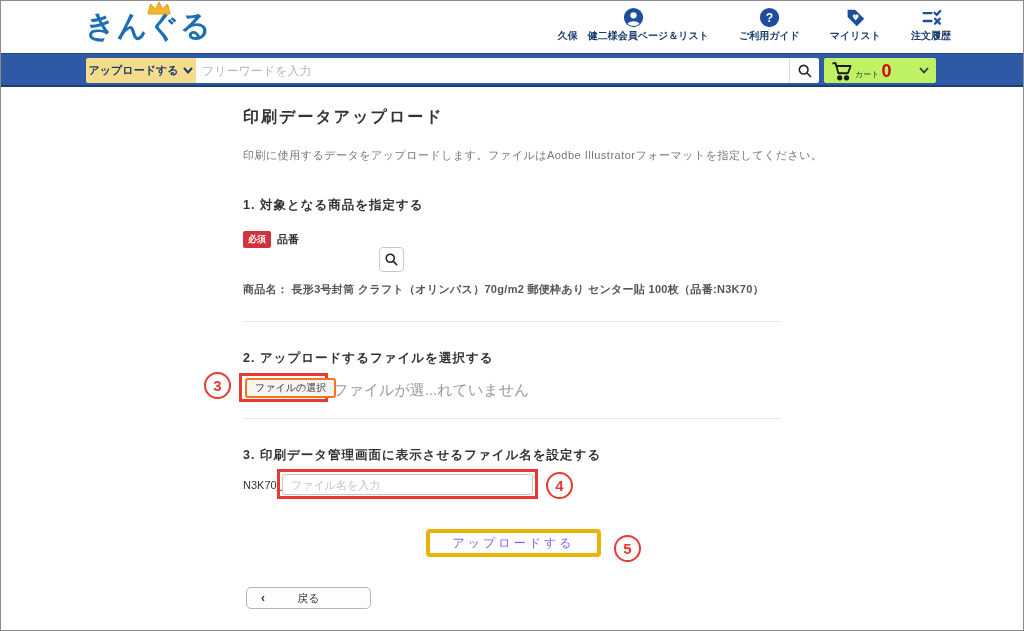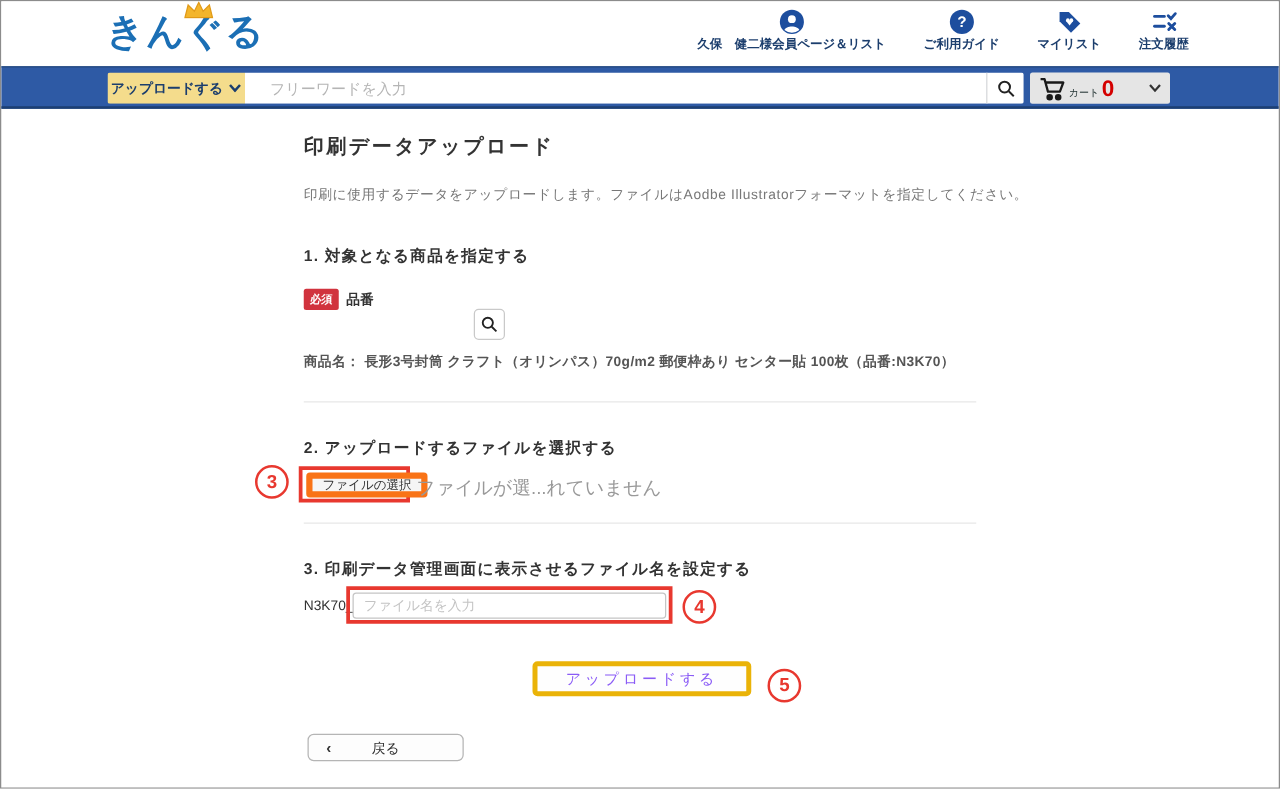--- a/index.html
+++ b/index.html
@@ -15,24 +15,24 @@
   .top-nav { position:absolute; right:72px; top:6px; display:flex; gap:30px; }
   .nav-item { display:flex; flex-direction:column; align-items:center; cursor:pointer; }
   .nav-icon { width:21px; height:21px; margin-bottom:2px; }
   .nav-labels { height:24px; display:flex; flex-direction:row; justify-content:center; }
   .nav-label { font-size:10px; font-weight:bold; color:#1c3e6d; line-height:11px; white-space:nowrap; }
 
   
   .search-bar { position:absolute; top:52px; left:0; right:0; height:34px; background:#2e5aa5; border-top:1px solid #24497f; border-bottom:2px solid #1d3f72; }
   .search-group { position:absolute; left:85px; top:4px; height:25px; display:flex; border-radius:2px; overflow:hidden; }
   .category-btn { width:110px; background:#f4dc8c; color:#1c3e6d; font-weight:bold; font-size:11px; display:flex; align-items:center; justify-content:center; gap:5px; cursor:pointer; border:none; }
-  .keyword-input { width:593px; border:none; outline:none; padding:0 20px; font-size:12px; color:#333; background:#fff; }
+  .keyword-input { width:593px; border:none; outline:none; padding:0 6px; font-size:12px; color:#333; background:#fff; }
   .keyword-input::placeholder { color:#b5b5b5; }
   .search-btn { width:30px; background:#fff; border:none; border-left:1px solid #ddd; display:flex; align-items:center; justify-content:center; cursor:pointer; }
-  .cart-box { position:absolute; left:823px; top:4px; width:112px; height:25px; background:#e5e5e5; border-radius:2px; display:flex; align-items:center; padding:0 7px; cursor:pointer; }
+  .cart-box { position:absolute; left:823px; top:4px; width:112px; height:25px; background:#bef264; border-radius:2px; display:flex; align-items:center; padding:0 7px; cursor:pointer; }
   .cart-label { font-size:8px; color:#233; margin-left:2px; margin-top:8px; }
   .cart-count { font-size:18px; font-weight:bold; color:#d40000; margin-left:2px; line-height:1; }
   .cart-chevron { margin-left:auto; }
 
   
   .page-title { position:absolute; left:242px; top:106px; font-size:16px; font-weight:bold; color:#333; letter-spacing:2px; }
   .page-desc { position:absolute; left:242px; top:147px; font-size:11px; color:#777; letter-spacing:0.5px; }
   .sec-heading { position:absolute; left:242px; font-size:12.5px; font-weight:bold; color:#333; letter-spacing:1px; }
   .sec1-heading { top:196px; }
   .sec2-heading { top:349px; }
@@ -50,21 +50,21 @@
   .divider2 { top:417px; }
 
   .annot-circle { position:absolute; width:27px; height:27px; border:2px solid #e8382f; border-radius:50%; background:#fff; color:#e8382f; font-size:15px; font-weight:bold; display:flex; align-items:center; justify-content:center; }
   .circle3 { left:203px; top:371px; }
   .circle4 { left:545px; top:471px; }
   .circle5 { left:613px; top:534px; }
   .annot-rect { position:absolute; border:3px solid #e8382f; background:transparent; pointer-events:none; }
   .file-annot-rect { left:238px; top:372px; width:89px; height:29px; }
   .filename-annot-rect { left:276px; top:468px; width:261px; height:30px; }
 
-  .file-btn { position:absolute; left:244px; top:377px; height:20px; padding:0 8px; background:#f5f5f5; border:5px solid #f97316; border-radius:3px; font-size:10px; color:#333; display:flex; align-items:center; cursor:pointer; }
+  .file-btn { position:absolute; left:244px; top:377px; height:20px; padding:0 8px; background:#f5f5f5; border:2px solid #f97316; border-radius:3px; font-size:10px; color:#333; display:flex; align-items:center; cursor:pointer; }
   .file-status { position:absolute; left:332px; top:380px; font-size:15px; color:#999; }
 
   .filename-prefix { position:absolute; left:242px; top:478px; font-size:11px; color:#333; }
   .filename-input { position:absolute; left:281px; top:473px; width:251px; height:21px; border:1px solid #c5c5c5; border-radius:3px; font-size:11px; color:#333; padding:0 8px; outline:none; }
   .filename-input::placeholder { color:#c4c4c4; }
 
   .upload-btn { position:absolute; left:425px; top:528px; width:175px; height:28px; background:#fefefe; border:4px solid #eab308; border-radius:4px; color:#8b5cf6; font-size:12px; letter-spacing:3px; display:flex; align-items:center; justify-content:center; cursor:default; }
 
   .back-btn { position:absolute; left:245px; top:586px; width:125px; height:22px; background:#fdfdfd; border:1px solid #b5b5b5; border-radius:5px; display:flex; align-items:center; justify-content:center; font-size:11px; color:#333; cursor:pointer; }
   .back-chevron { position:absolute; left:14px; top:3px; font-size:12px; font-weight:bold; color:#333; }

